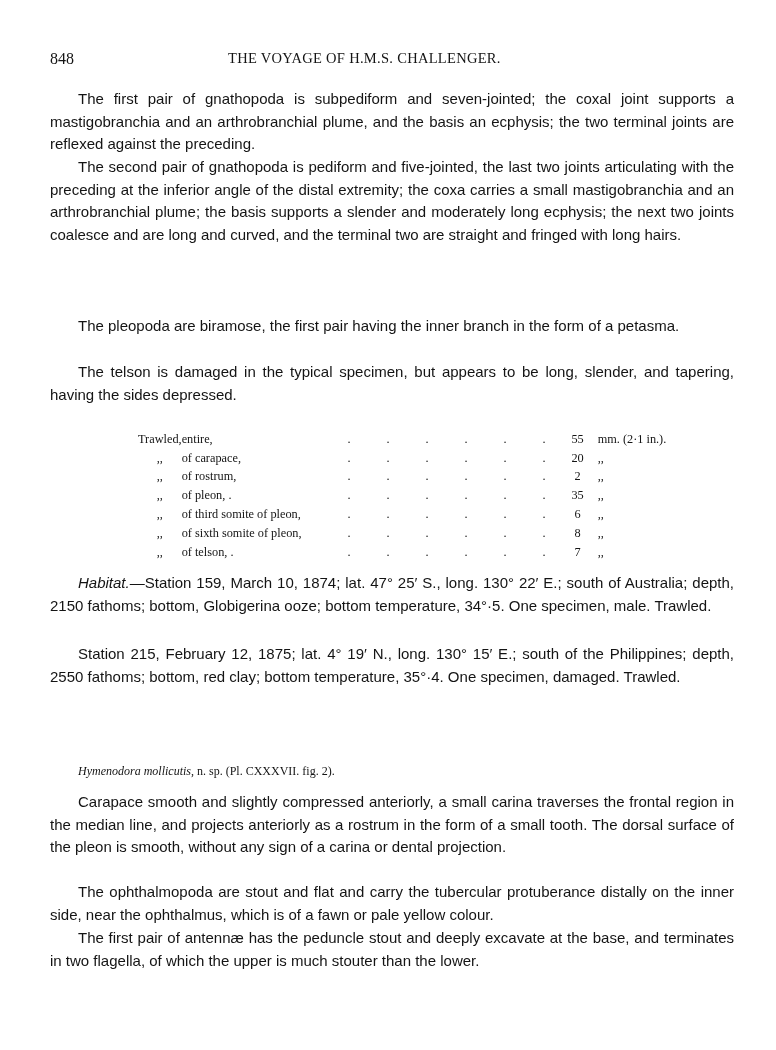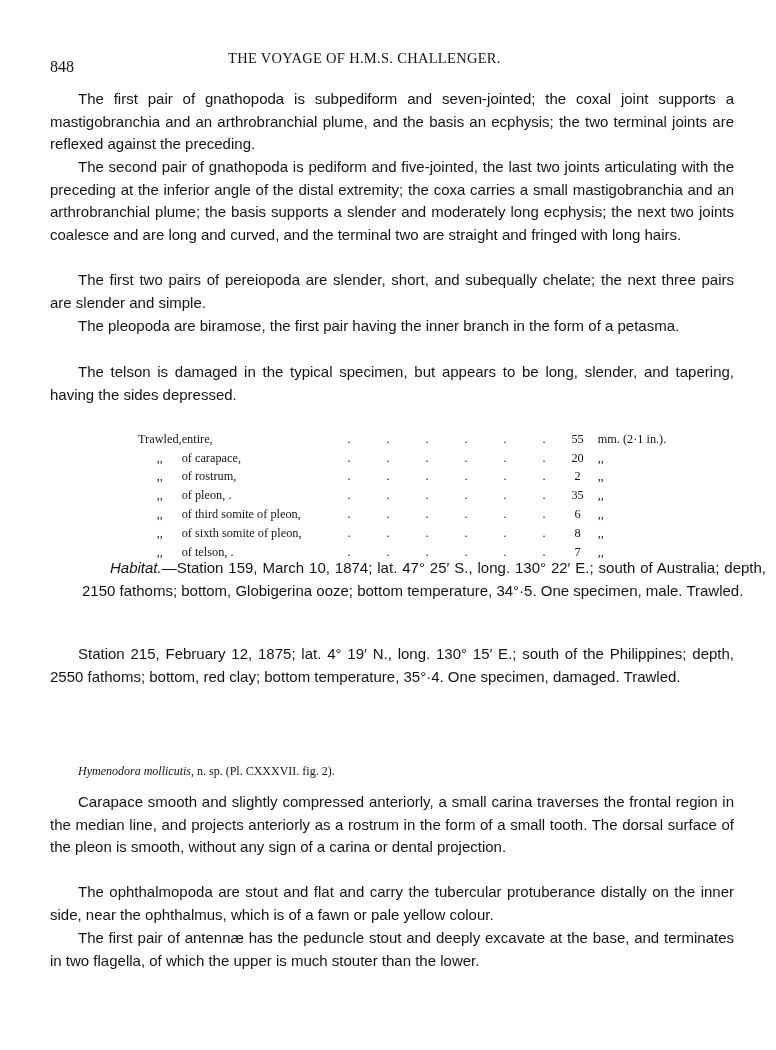--- a/index.html
+++ b/index.html
@@ -6,21 +6,21 @@
   body {
     width: 776px; height: 1050px; position: relative; overflow: hidden;
     font-family: "DejaVu Serif", "Liberation Serif", serif;
     color: #141414;
   }
   .page { position: absolute; left: 0; top: 0; width: 776px; height: 1050px; }
   .running-head {
     position: absolute; top: 50px; left: 50px; width: 683px; height: 20px;
     font-family: "Liberation Serif", serif; font-size: 15px;
   }
-  .page-number { position: absolute; left: 0; top: 0; font-size: 16px; margin-top: 8px; }
+  .page-number { position: absolute; left: 0; top: 0; font-size: 16px; }
   .running-title { position: absolute; left: 178px; top: 0; letter-spacing: 0.3px; font-size: 14.5px; }
   .para {
     position: absolute; left: 50px; width: 684px;
     font-family: Liberation Sans, sans-serif; font-size: 15px; line-height: 22.6px;
     text-align: justify; text-align-last: left; margin: 0;
   }
   .para .indent { display: inline-block; width: 28px; }
   .it { font-style: italic; }
   table.measures {
     position: absolute; left: 138px; top: 430px; border-collapse: collapse;
@@ -43,21 +43,20 @@
 
 <div class="page">
 
   <div class="running-head">
     <span class="page-number">848</span>
     <span class="running-title">THE VOYAGE OF H.M.S. CHALLENGER.</span>
   </div>
 
   <p class="para" style="top:88px;"><span class="indent"></span><span>The first pair of gnathopoda is subpediform and seven-jointed; the coxal joint supports a mastigobranchia and an arthrobranchial plume, and the basis an ecphysis; the two terminal joints are reflexed against the preceding.</span></p>
   <p class="para" style="top:156px;"><span class="indent"></span><span>The second pair of gnathopoda is pediform and five-jointed, the last two joints articulating with the preceding at the inferior angle of the distal extremity; the coxa carries a small mastigobranchia and an arthrobranchial plume; the basis supports a slender and moderately long ecphysis; the next two joints coalesce and are long and curved, and the terminal two are straight and fringed with long hairs.</span></p>
-  <p class="para" style="top:269px;"><span class="indent"></span><span>The first two pairs of pereiopoda are slender, short, and subequally chelate; the next three pairs are slender and simple.</span></p>
   <p class="para" style="top:315px;"><span class="indent"></span><span>The pleopoda are biramose, the first pair having the inner branch in the form of a petasma.</span></p>
   <p class="para" style="top:361px;"><span class="indent"></span><span>The telson is damaged in the typical specimen, but appears to be long, slender, and tapering, having the sides depressed.</span></p>
 
   <table class="measures">
     <tbody id="measure-body">
         <tr>
           <td class="" colspan="1" style="width: 32px; text-align: left;">Trawled,</td>
           <td class="m-label">entire,</td>
           <td class="m-dots"><span>.</span><span>.</span><span>.</span><span>.</span><span>.</span><span>.</span></td>
           <td class="m-value">55</td>
@@ -101,21 +100,21 @@
         <tr>
           <td class="m-ditto">,,</td>
           <td class="m-label">of telson, .</td>
           <td class="m-dots"><span>.</span><span>.</span><span>.</span><span>.</span><span>.</span><span>.</span></td>
           <td class="m-value">7</td>
           <td class="m-unit">,,</td>
         </tr>
       </tbody>
   </table>
 
-  <p class="para" style="top:557px;margin-left:32px;"><span class="indent"></span><span class="it">Habitat.</span><span>—Station 159, March 10, 1874; lat. 47° 25′ S., long. 130° 22′ E.; south of Australia; depth, 2150 fathoms; bottom, Globigerina ooze; bottom temperature, 34°·5. One specimen, male.   Trawled.</span></p>
+  <p class="para" style="top:572px;"><span class="indent"></span><span class="it">Habitat.</span><span>—Station 159, March 10, 1874; lat. 47° 25′ S., long. 130° 22′ E.; south of Australia; depth, 2150 fathoms; bottom, Globigerina ooze; bottom temperature, 34°·5. One specimen, male.   Trawled.</span></p>
   <p class="para" style="top:643px;"><span class="indent"></span><span>Station 215, February 12, 1875; lat. 4° 19′ N., long. 130° 15′ E.; south of the Philippines; depth, 2550 fathoms; bottom, red clay; bottom temperature, 35°·4.  One specimen, damaged.  Trawled.</span></p>
 
   <div class="species-heading"><span class="it">Hymenodora mollicutis</span><span>, n. sp. (Pl. CXXXVII. fig. 2).</span></div>
 
   <p class="para" style="top:791px;"><span class="indent"></span><span>Carapace smooth and slightly compressed anteriorly, a small carina traverses the frontal region in the median line, and projects anteriorly as a rostrum in the form of a small tooth. The dorsal surface of the pleon is smooth, without any sign of a carina or dental projection.</span></p>
   <p class="para" style="top:881px;"><span class="indent"></span><span>The ophthalmopoda are stout and flat and carry the tubercular protuberance distally on the inner side, near the ophthalmus, which is of a fawn or pale yellow colour.</span></p>
   <p class="para" style="top:927px;"><span class="indent"></span><span>The first pair of antennæ has the peduncle stout and deeply excavate at the base, and terminates in two flagella, of which the upper is much stouter than the lower.</span></p>
 
 </div>
 

